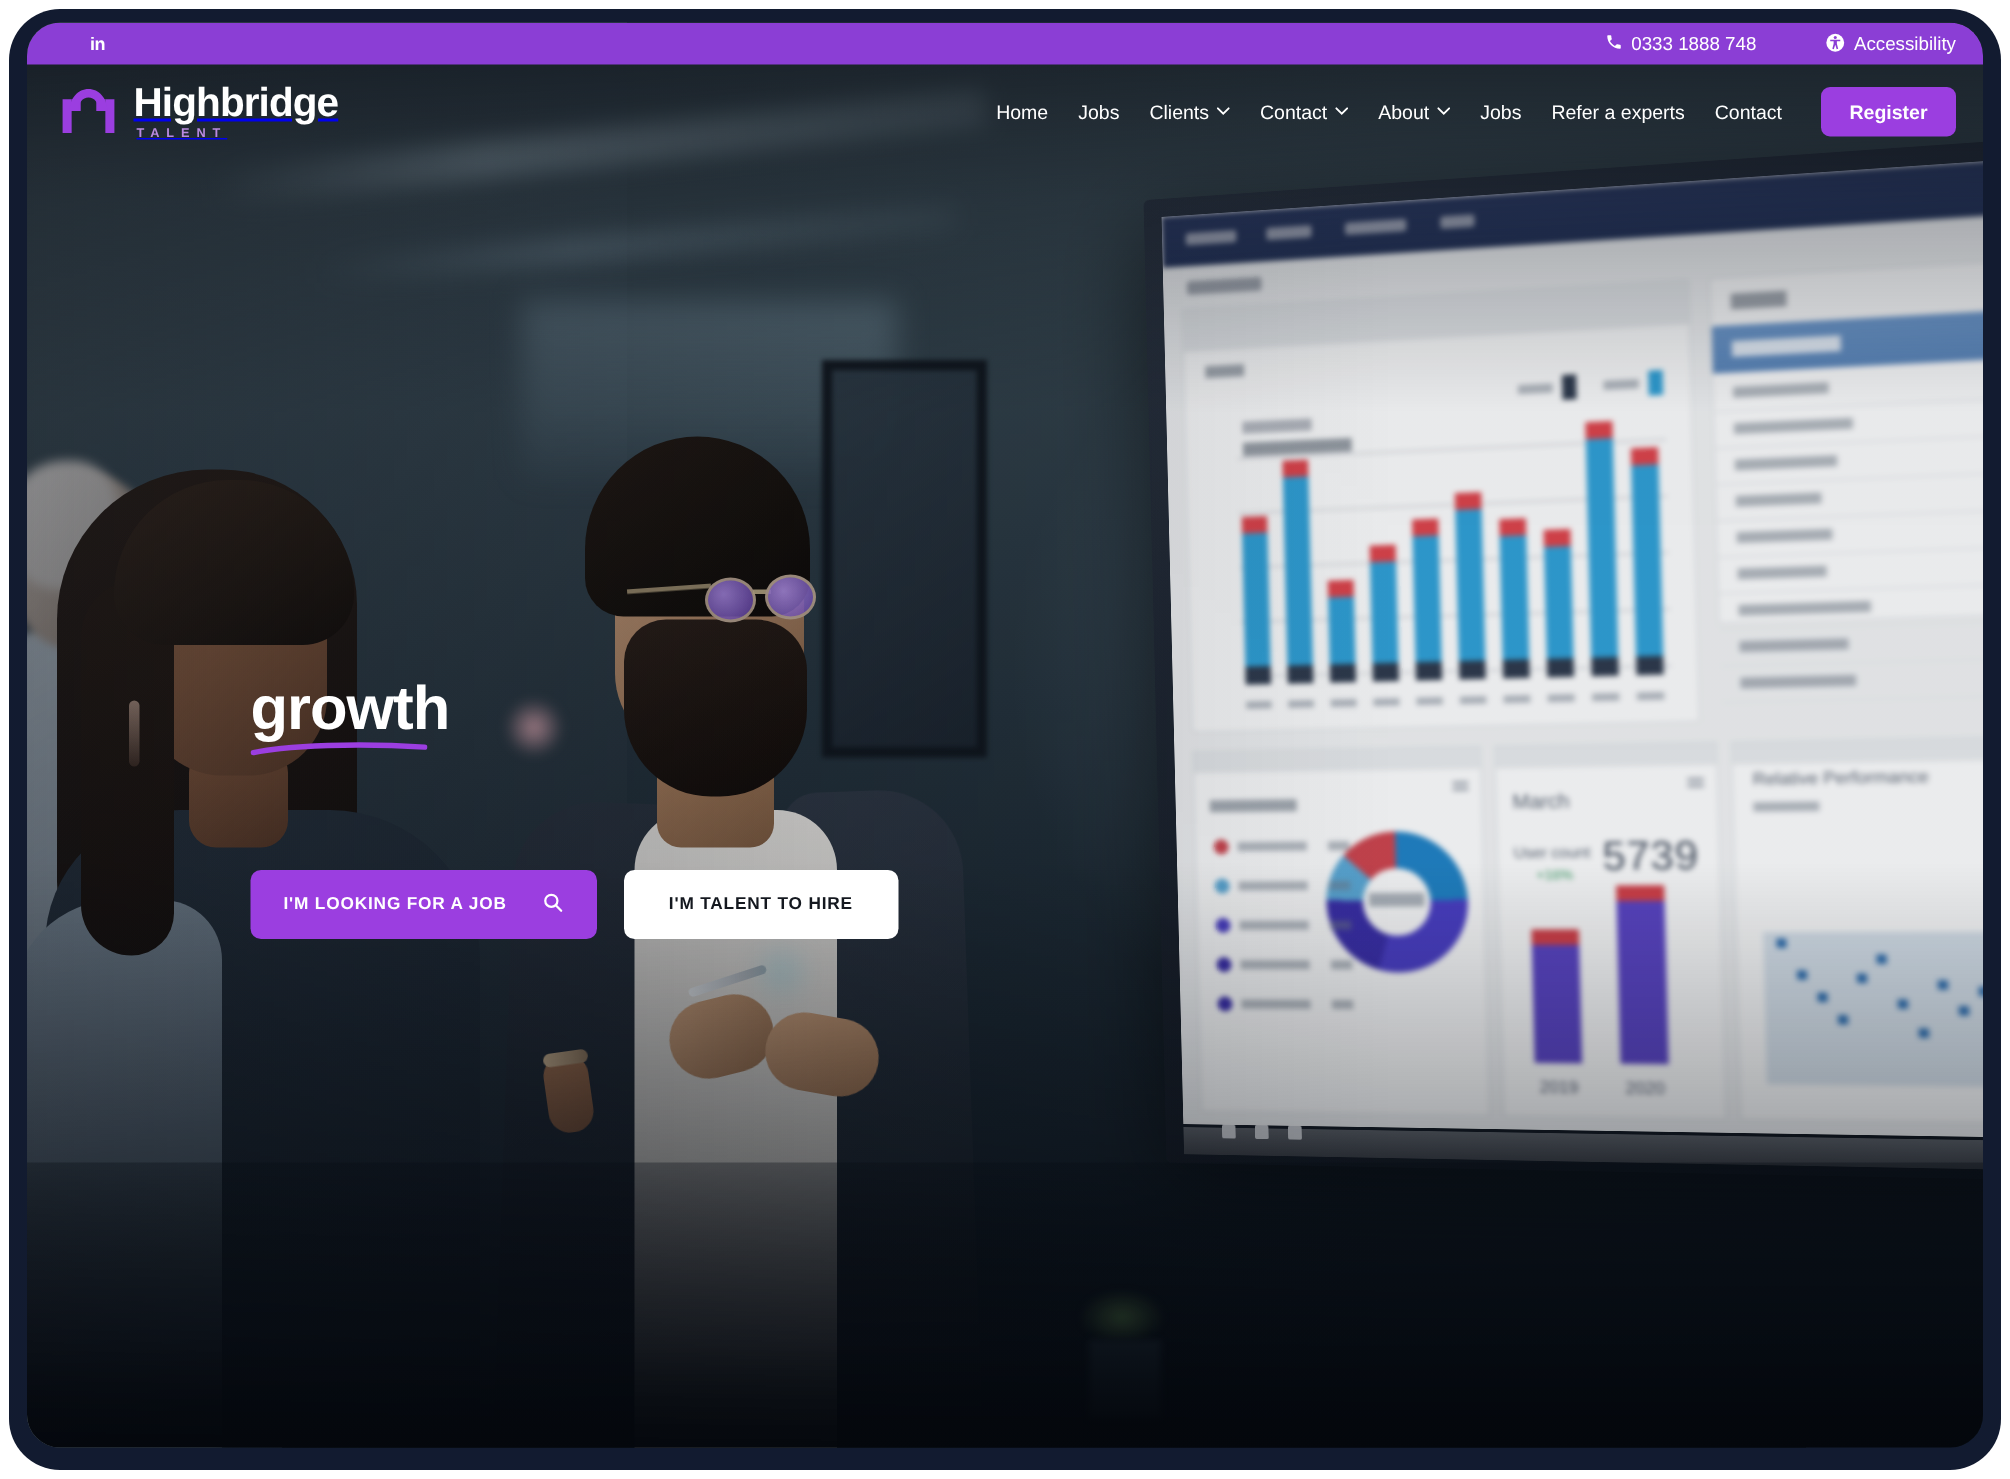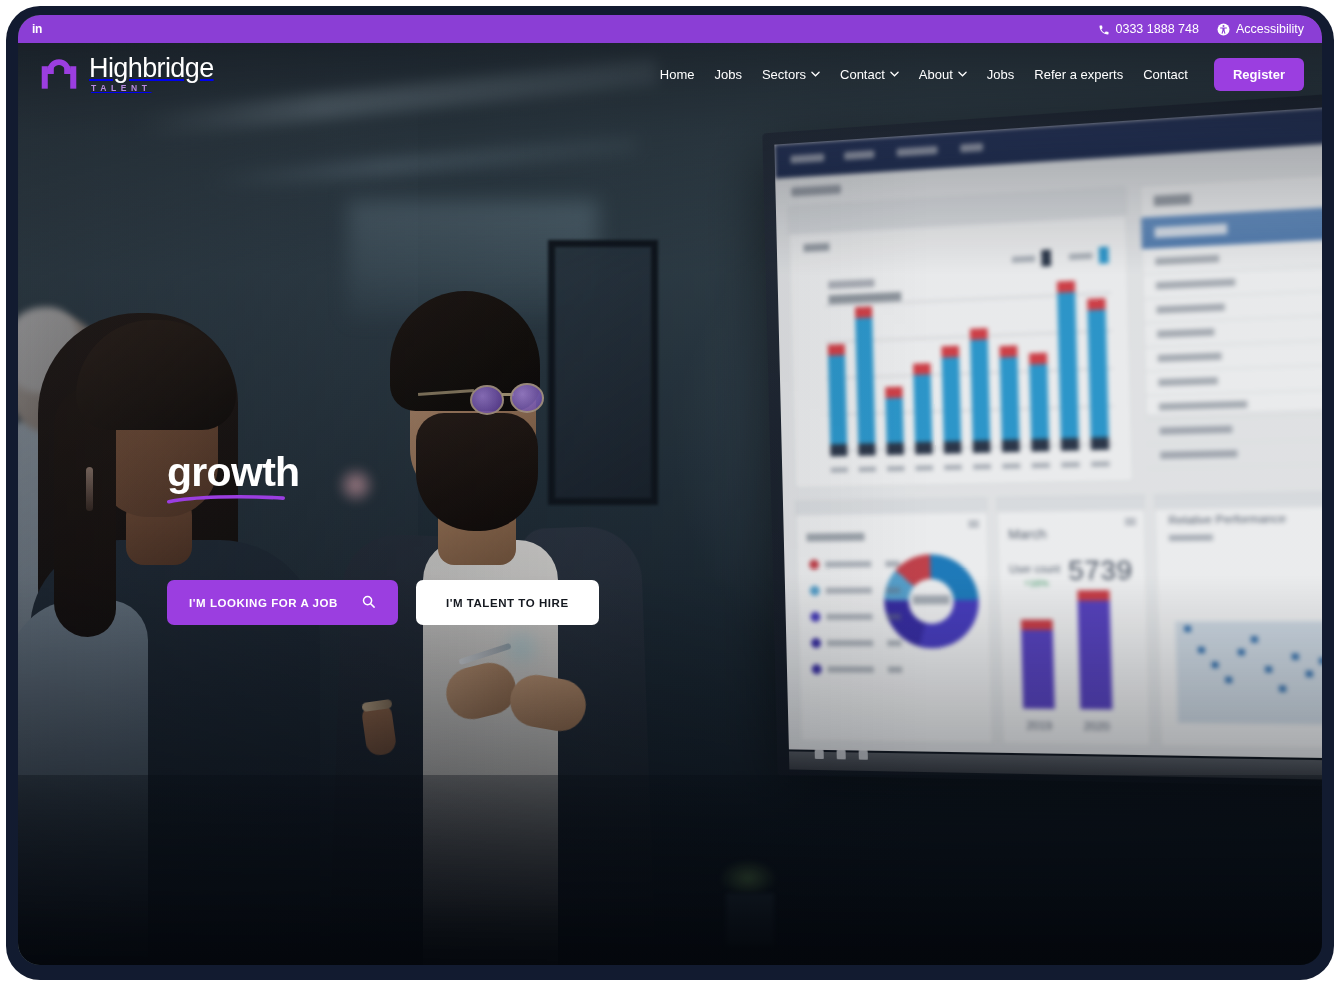--- a/index.html
+++ b/index.html
@@ -467,39 +467,40 @@
   }
   #topbar-left { display: flex; align-items: center; gap: 10px; }
   #linkedin-icon {
     font-weight: 700; font-size: 12px; color: #ffffff;
     letter-spacing: -.3px; line-height: 1;
   }
   #topbar-right {
     margin-left: auto; display: flex; align-items: center; gap: 18px;
   }
   .topbar-link {
-    display: flex; align-items: flex-end; gap: 6px;
+    display: flex; align-items: flex-start; gap: 6px;
     color: #ffffff; font-size: 12.5px; text-decoration: none;
     white-space: nowrap;
+    margin-left: 28px;
   }
   .topbar-link svg { display: block; }
 
   
   #header {
     position: absolute;
     left: 0; top: 28px; width: 100%; height: 62px;
     display: flex; align-items: center;
     padding: 0 18px 0 22px;
     z-index: 9;
   }
   #logo { display: flex; align-items: center; gap: 11px; }
   #logo-mark { width: 38px; height: 34px; display: block; }
   #logo-text-wrap { display: flex; flex-direction: column; line-height: 1; }
   #logo-name {
-    color: #ffffff; font-size: 27px; font-weight: 400; letter-spacing: -.6px;
+    color: #ffffff; font-size: 27px; font-weight: 700; letter-spacing: -.6px;
   }
   #logo-sub {
     color: #b98ae0; font-size: 8.5px; font-weight: 700;
     letter-spacing: 4.6px; margin-top: 2px; padding-left: 2px;
   }
 
   #nav {
     margin-left: auto; display: flex; align-items: center; gap: 20px;
   }
   .nav-item {
@@ -843,21 +844,21 @@
       </a>
 
       <nav id="nav">
         <a class="nav-item" href="#">
           <span>Home</span>
         </a>
         <a class="nav-item" href="#">
           <span>Jobs</span>
         </a>
         <a class="nav-item" href="#">
-          <span>Sectors</span>
+          <span>Clients</span>
           <svg class="nav-caret" width="9" height="6" viewBox="0 0 10 6">
               <path d="M1 1l4 4 4-4" stroke="#ffffff" stroke-width="1.4" fill="none" stroke-linecap="round"></path>
             </svg>
         </a>
         <a class="nav-item" href="#">
           <span>Contact</span>
           <svg class="nav-caret" width="9" height="6" viewBox="0 0 10 6">
               <path d="M1 1l4 4 4-4" stroke="#ffffff" stroke-width="1.4" fill="none" stroke-linecap="round"></path>
             </svg>
         </a>

